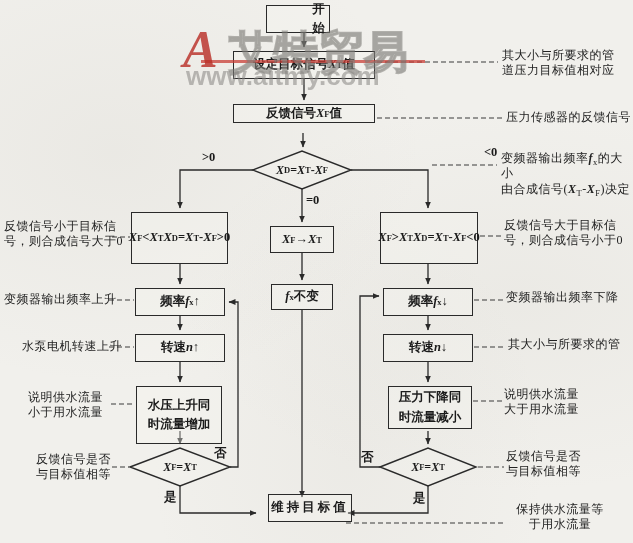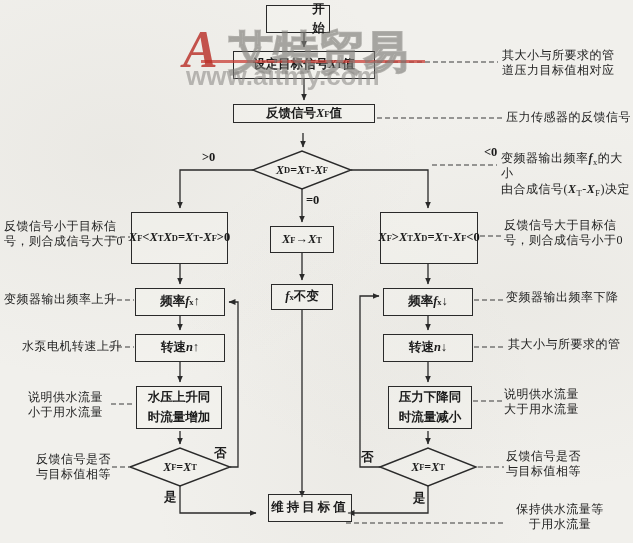--- a/index.html
+++ b/index.html
@@ -113,21 +113,21 @@
   <div class="node" style="left:131px;top:212px;width:97px;height:52px;"><i>X</i><sub>F</sub>&lt;<i>X</i><sub>T</sub>
 <i>X</i><sub>D</sub>=<i>X</i><sub>T</sub>-<i>X</i><sub>F</sub>&gt;0</div>
   <div class="node" style="left:270px;top:226px;width:64px;height:27px;"><i>X</i><sub>F</sub>→<i>X</i><sub>T</sub></div>
   <div class="node" style="left:380px;top:212px;width:98px;height:52px;"><i>X</i><sub>F</sub>&gt;<i>X</i><sub>T</sub>
 <i>X</i><sub>D</sub>=<i>X</i><sub>T</sub>-<i>X</i><sub>F</sub>&lt;0</div>
   <div class="node" style="left:135px;top:288px;width:90px;height:28px;">频率<i>f</i><sub>x</sub> <span class="arr">↑</span></div>
   <div class="node" style="left:271px;top:284px;width:62px;height:26px;"><i>f</i><sub>x</sub>不变</div>
   <div class="node" style="left:383px;top:288px;width:90px;height:28px;">频率<i>f</i><sub>x</sub> <span class="arr">↓</span></div>
   <div class="node" style="left:135px;top:334px;width:90px;height:28px;">转速<i>n</i> <span class="arr">↑</span></div>
   <div class="node" style="left:383px;top:334px;width:90px;height:28px;">转速<i>n</i> <span class="arr">↓</span></div>
-  <div class="node" style="left:136px;top:386px;width:86px;height:43px;">水压上升同
+  <div class="node" style="left:136px;top:386px;width:86px;height:58px;">水压上升同
 时流量增加</div>
   <div class="node" style="left:388px;top:386px;width:84px;height:43px;">压力下降同
 时流量减小</div>
   <div class="node ls" style="left:260px;top:494px;width:84px;height:28px;margin-left:8px;">维持目标值</div>
 
   <div class="dtext" style="left:254px;top:158px;width:96px;height:24px;"><i>X</i><sub>D</sub>=<i>X</i><sub>T</sub>-<i>X</i><sub>F</sub></div>
   <div class="dtext" style="left:130px;top:457px;width:100px;height:20px;"><i>X</i><sub>F</sub>=<i>X</i><sub>T</sub></div>
   <div class="dtext" style="left:380px;top:457px;width:96px;height:20px;"><i>X</i><sub>F</sub>=<i>X</i><sub>T</sub></div>
 
   <div class="blabel" style="left:202px;top:150px;">&gt;0</div>

